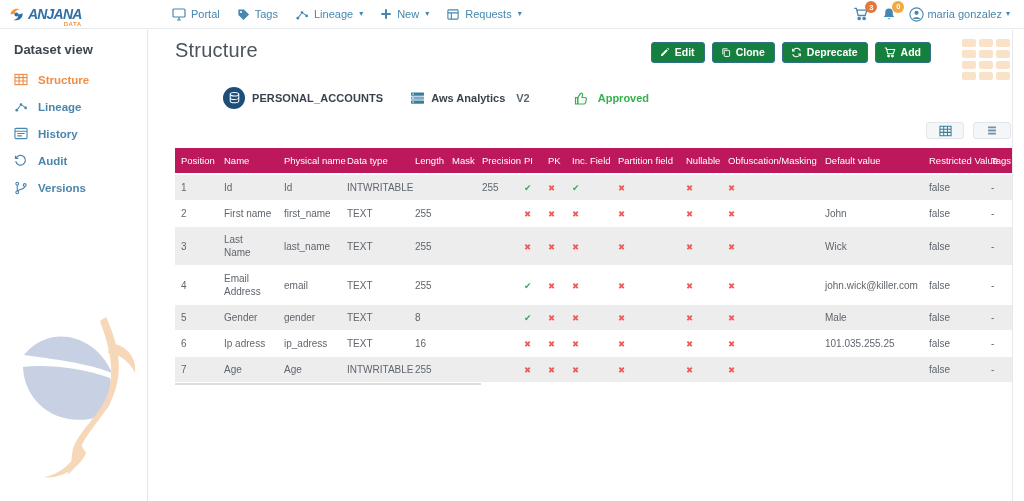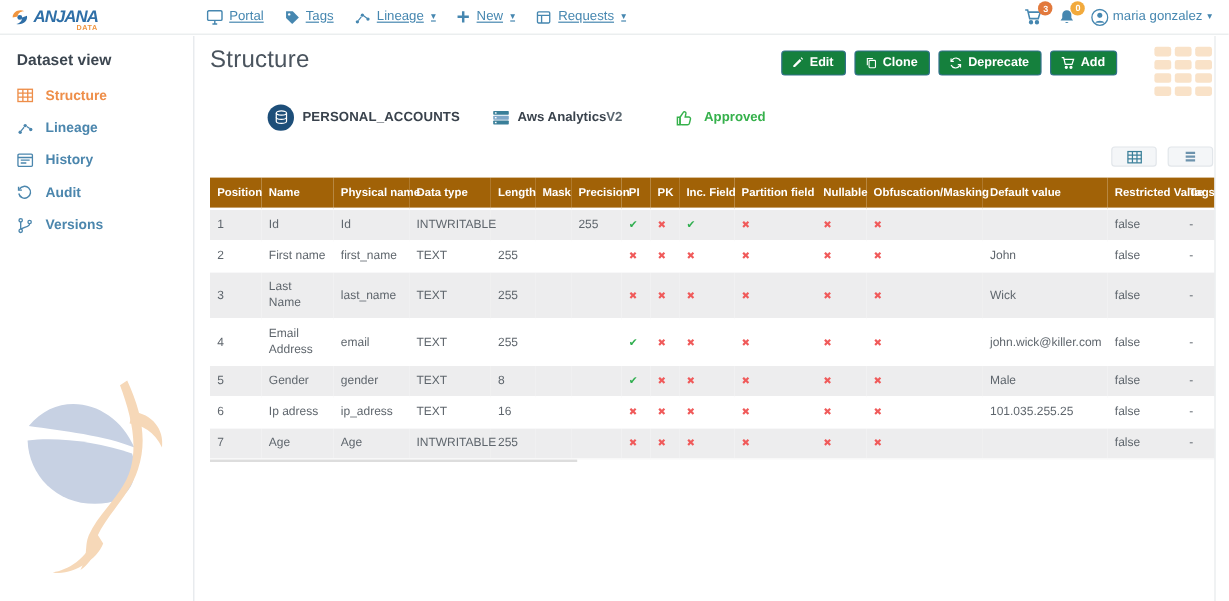--- a/index.html
+++ b/index.html
@@ -11,33 +11,33 @@
   }
   svg { display:block; }
 
   
   .navbar { height:29px; background:#fff; border-bottom:1px solid #e7eaec;
             display:flex; align-items:center; }
   .logo { width:160px; display:flex; align-items:center; padding-left:8px; flex:0 0 auto; }
   .brand-wrap { position:relative; margin-left:3px; }
   .brand { color:#2f6fa7; font-weight:bold; font-style:italic; font-size:14px; letter-spacing:-0.8px; }
   .brand-sub { position:absolute; right:0px; bottom:-4px; color:#f0953f; font-size:6px; font-weight:bold; letter-spacing:0.5px; }
-  .menu { display:flex; align-items:center; gap:17px; margin-left:12px; color:#4687b0; font-size:11px;text-decoration:underline; }
+  .menu { display:flex; align-items:center; gap:17px; margin-left:12px; color:#4687b0; font-size:11px; }
   .menu-item { display:flex; align-items:center; gap:5px; cursor:pointer; white-space:nowrap; }
   .caret { font-size:8px; line-height:1; margin-left:1px; color:#4687b0; }
   .nav-right { margin-left:auto; display:flex; align-items:center; gap:13px; padding-right:14px; color:#4687b0; font-size:11px; }
   .icon-btn { position:relative; cursor:pointer; }
   .badge { position:absolute; top:-6px; right:-8px; min-width:12px; height:12px; border-radius:7px;
            font-size:7.5px; font-weight:bold; color:#fff; display:flex; align-items:center; justify-content:center; padding:0 2px; }
   .badge-cart { background:#e2793c; }
   .badge-bell { background:#f2aa3c; }
   .user-chip { display:flex; align-items:center; gap:3px; cursor:pointer; }
 
   
-  .sidebar { position:absolute; top:30px; left:0; bottom:0; width:162px;
+  .sidebar { position:absolute; top:30px; left:0; bottom:0; width:148px;
              background:#fff; border-right:1px solid #e3e7ea; }
   .sidebar-title { font-size:13px; font-weight:bold; color:#3c4650; padding:12px 14px 9px 14px; }
   .side-item { display:flex; align-items:center; gap:10px; padding:7px 14px;
                color:#4b86ad; font-size:11.5px; font-weight:bold; cursor:pointer; }
   .side-item.active { color:#ee8e49; }
   .side-icon { width:14px; flex:0 0 auto; }
   .watermark { position:absolute; left:10px; bottom:4px; pointer-events:none; }
 
   
   .main { position:absolute; left:163px; top:30px; right:0; bottom:0; padding:9px 12px 0 12px; background:#fff; }
@@ -51,31 +51,31 @@
   .dataset-type-icon { width:48px; height:41px; display:grid; grid-template-columns:repeat(3,1fr);
                        grid-template-rows:repeat(4,1fr); gap:3px; margin-left:31px; margin-right:2px; }
   .dataset-type-icon span { background:#f9e2c8; border-radius:2px; }
 
   .entity-row { display:flex; align-items:center; margin-top:7px; font-size:11px; color:#39424c;padding-left:48px; }
   .db-badge { width:22px; height:22px; border-radius:50%; background:#1d4e79;
               display:flex; align-items:center; justify-content:center; margin-right:7px; }
   .entity-name { font-weight:bold; letter-spacing:0.1px; }
   .sys-icon { margin-left:27px; margin-right:6px; }
   .sys-name { font-weight:bold;text-align:right; }
-  .version-label { color:#5b6770; font-weight:bold; }
+  .version-label { margin-left:11px; color:#5b6770; font-weight:bold; }
   .thumb-icon { margin-left:44px; }
   .status-label { margin-left:9px; color:#36b14c; font-weight:bold; }
 
   .toggles-row { display:flex; justify-content:flex-end; gap:9px; margin-top:13px; padding-right:1px; }
   .toggle-btn { width:38px; height:17px; background:#f4f6f8; border:1px solid #e2e6ea; border-radius:3px;
                 display:flex; align-items:center; justify-content:center; cursor:pointer; }
 
   
   .structure-table { margin-top:9px; border-collapse:collapse; table-layout:fixed; width:837px; }
-  .structure-table thead th { background:#a16207; color:#fff; font-size:9.5px; font-weight:bold; text-align:left;
+  .structure-table thead th { background:#be185d; color:#fff; font-size:9.5px; font-weight:normal; text-align:left;
         padding:7px 6px; white-space:nowrap; overflow:visible; }
   .structure-table thead tr { border-bottom:2px solid #fff; }
   .structure-table td { padding:6px 6px; font-size:10px; color:#5f666d; vertical-align:middle; white-space:nowrap; overflow:visible; }
   .structure-table td.cell-name { white-space:normal; line-height:1.3; }
   .structure-table tbody tr { border-bottom:1px solid #fff; }
   .structure-table tbody tr:nth-child(odd) { background:#ededee; }
   .structure-table tbody tr:nth-child(even) { background:#fff; }
   .mark { font-family:"DejaVu Sans", sans-serif; font-weight:bold; }
   .mark.check { color:#2fae4e; font-size:9px; }
   .mark.cross { color:#f05a5a; font-size:8.5px; }

